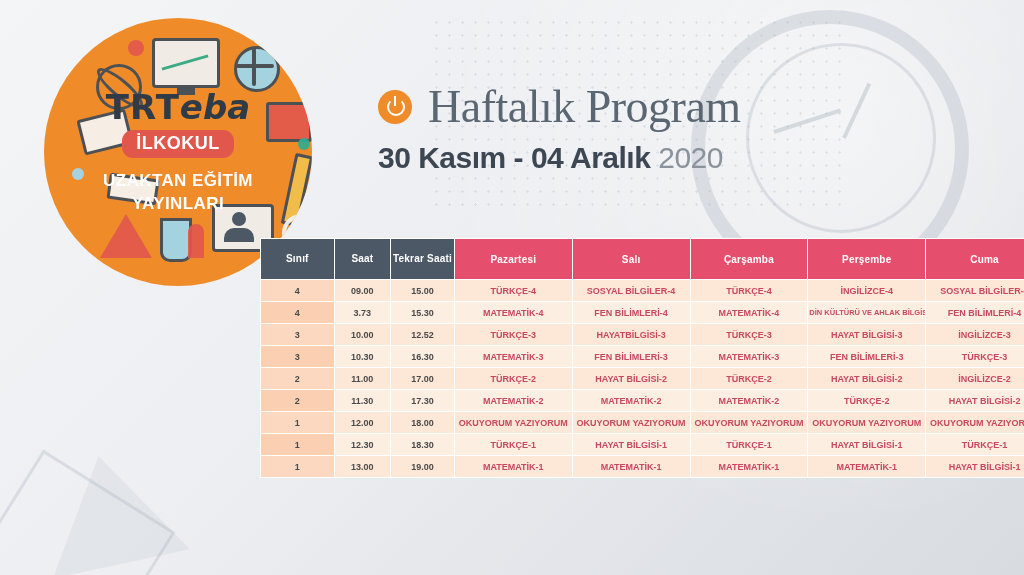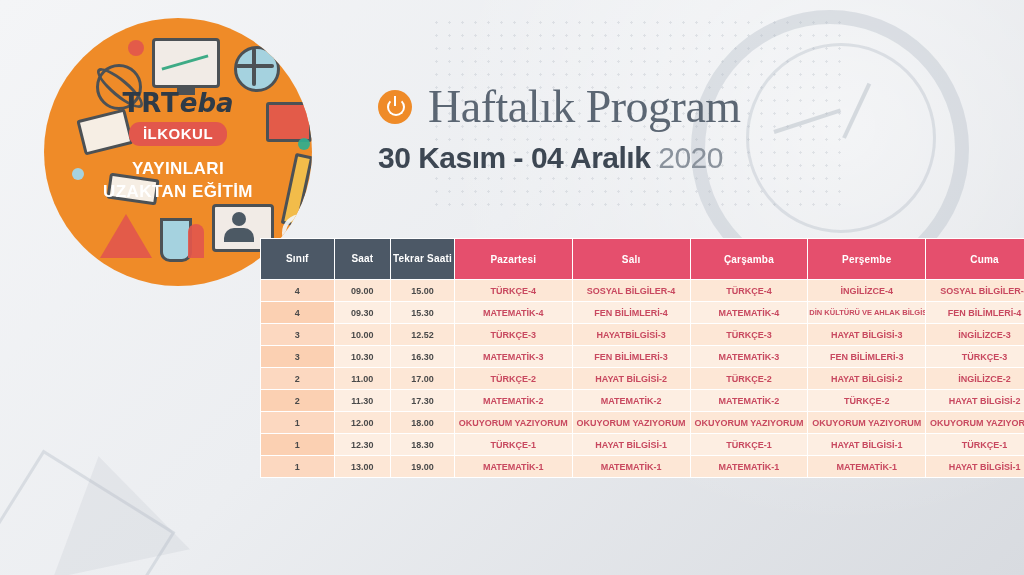--- a/index.html
+++ b/index.html
@@ -201,37 +201,37 @@
 
   .logo-center {
     position: absolute;
     left: 0;
     right: 0;
     top: 72px;
     text-align: center;
   }
   .trt-eba {
     font-family: "DejaVu Sans", sans-serif;
-    font-size: 26px;
+    font-size: 34px;
     font-weight: bold;
     color: #2f3b47;
     letter-spacing: 1px;
     line-height: 1;
   }
   .trt-eba .eba {
     font-style: italic;
     font-weight: bold;
     letter-spacing: 0;
   }
   .ilkokul-pill {
     display: inline-block;
     margin-top: 6px;
     background: #e2574c;
     color: #ffffff;
-    font-size: 15px;
+    font-size: 18px;
     font-weight: bold;
     padding: 3px 14px 4px;
     border-radius: 11px;
     letter-spacing: 0.5px;
   }
   .logo-sub {
     margin-top: 12px;
     color: #ffffff;
     font-size: 17px;
     font-weight: bold;
@@ -401,22 +401,22 @@
     <div class="deco d-sm1"></div>
     <div class="deco d-sm2"></div>
     <div class="deco d-sm3"></div>
 
     <div class="logo-center">
       <div class="trt-eba">
         <span>TRT</span><span class="eba">eba</span>
       </div>
       <div class="ilkokul-pill">İLKOKUL</div>
       <div class="logo-sub">
+        <div>UZAKTAN EĞİTİM</div>
         <div>YAYINLARI</div>
-        <div>UZAKTAN EĞİTİM</div>
       </div>
     </div>
   </div>
 
   <div class="heading">
     <div class="heading-row">
       <div class="power-icon"></div>
       <div class="title-main">Haftalık Program</div>
     </div>
     <div class="title-dates">
@@ -454,21 +454,21 @@
           <td class="c-saat">09.00</td>
           <td class="c-tekrar">15.00</td>
           <td class="c-day">TÜRKÇE-4</td>
           <td class="c-day">SOSYAL BİLGİLER-4</td>
           <td class="c-day">TÜRKÇE-4</td>
           <td class="c-day">İNGİLİZCE-4</td>
           <td class="c-day">SOSYAL BİLGİLER-4</td>
         </tr>
         <tr class="row-alt">
           <td class="c-sinif">4</td>
-          <td class="c-saat">09.30</td>
+          <td class="c-saat">3.73</td>
           <td class="c-tekrar">15.30</td>
           <td class="c-day">MATEMATİK-4</td>
           <td class="c-day">FEN BİLİMLERİ-4</td>
           <td class="c-day">MATEMATİK-4</td>
           <td class="c-day tiny">DİN KÜLTÜRÜ VE AHLAK BİLGİSİ-4</td>
           <td class="c-day">FEN BİLİMLERİ-4</td>
         </tr>
         <tr>
           <td class="c-sinif">3</td>
           <td class="c-saat">10.00</td>

